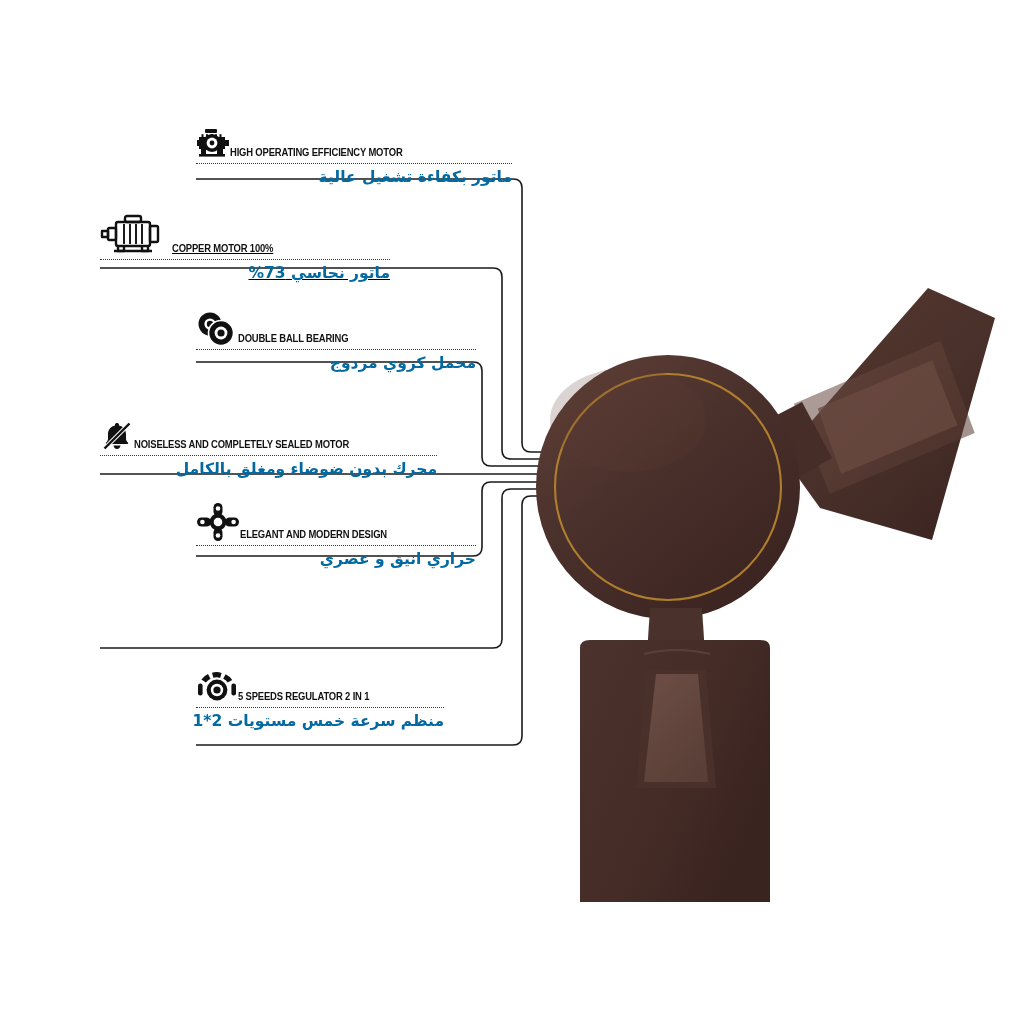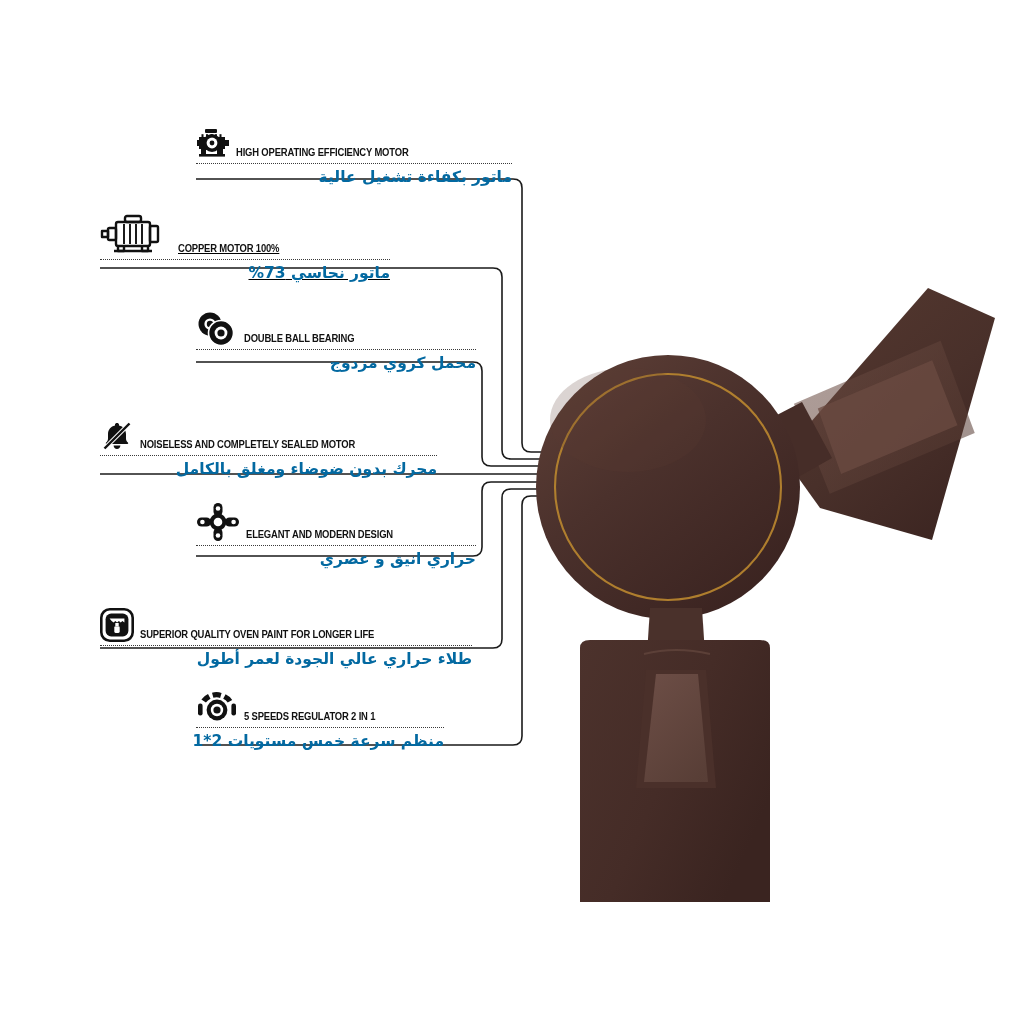--- a/index.html
+++ b/index.html
@@ -41,21 +41,20 @@
     height: 700px;
   }
 
   
   .feature {
     position: absolute;
   }
   .feature .row {
     display: flex;
     align-items: flex-end;
-    gap: 6px;
     white-space: nowrap;
   }
   .feature .icon {
     flex: 0 0 auto;
     display: block;
     line-height: 0;
   }
   .feature .en {
     font-family: "Liberation Sans", sans-serif;
     font-weight: 700;
@@ -271,40 +270,22 @@
             <circle cx="37.6" cy="20" r="2.3"></circle>
           </g>
         </svg>
       </span>
       <span class="en">ELEGANT AND MODERN DESIGN</span>
     </div>
     <div class="rule"></div>
     <div class="ar">حراري انيق و عصري</div>
   </div>
 
-  <div class="feature align-right" style="left:100px; top:608px; width:372px;">
-    <div class="row">
-      <span class="icon">
-        <svg width="34" height="34" viewBox="0 0 34 34">
-          <rect x="1.3" y="1.3" width="31.4" height="31.4" rx="8.5" fill="none" stroke="#111" stroke-width="2.6"></rect>
-          <rect x="5.6" y="5.6" width="22.8" height="22.8" rx="5.6" fill="#111"></rect>
-          <g fill="#fff">
-            <path d="M9.6 10.4h14.8v4.2l-2-1.6-1.7 1.6-1.8-1.6-1.8 1.6-1.8-1.6-1.7 1.6-2-1.6z"></path>
-            <rect x="15.3" y="15" width="3.4" height="3.1"></rect>
-            <rect x="14.3" y="18.3" width="5.4" height="6.6" rx="1.3"></rect>
-          </g>
-        </svg>
-      </span>
-      <span class="en">SUPERIOR QUALITY OVEN PAINT FOR LONGER LIFE</span>
-    </div>
-    <div class="rule"></div>
-    <div class="ar">طلاء حراري عالي الجودة لعمر أطول</div>
-  </div>
-
-  <div class="feature align-right" style="left:196px; top:690px; width:248px;">
+
+  <div class="feature align-right" style="left:196px; top:670px; width:248px;">
     <div class="row">
       <span class="icon">
         <svg width="42" height="34" viewBox="0 0 42 34">
           <g fill="#111">
             <path d="M5.4 9.6 A17 17 0 0 1 12 4.1 l2.5 4.6 A11.8 11.8 0 0 0 9.9 12.6 z"></path>
             <path d="M16 2.7 A17 17 0 0 1 25.6 2.9 l-1.5 5 A11.8 11.8 0 0 0 17.4 7.8 z"></path>
             <path d="M29.6 4.3 A17 17 0 0 1 36.2 9.9 l-4.5 2.7 A11.8 11.8 0 0 0 27.2 8.8 z"></path>
             <rect x="2" y="13.5" width="4.6" height="12" rx="2.2"></rect>
             <rect x="35.4" y="13.5" width="4.6" height="12" rx="2.2"></rect>
             <circle cx="21" cy="20" r="10.4"></circle>

